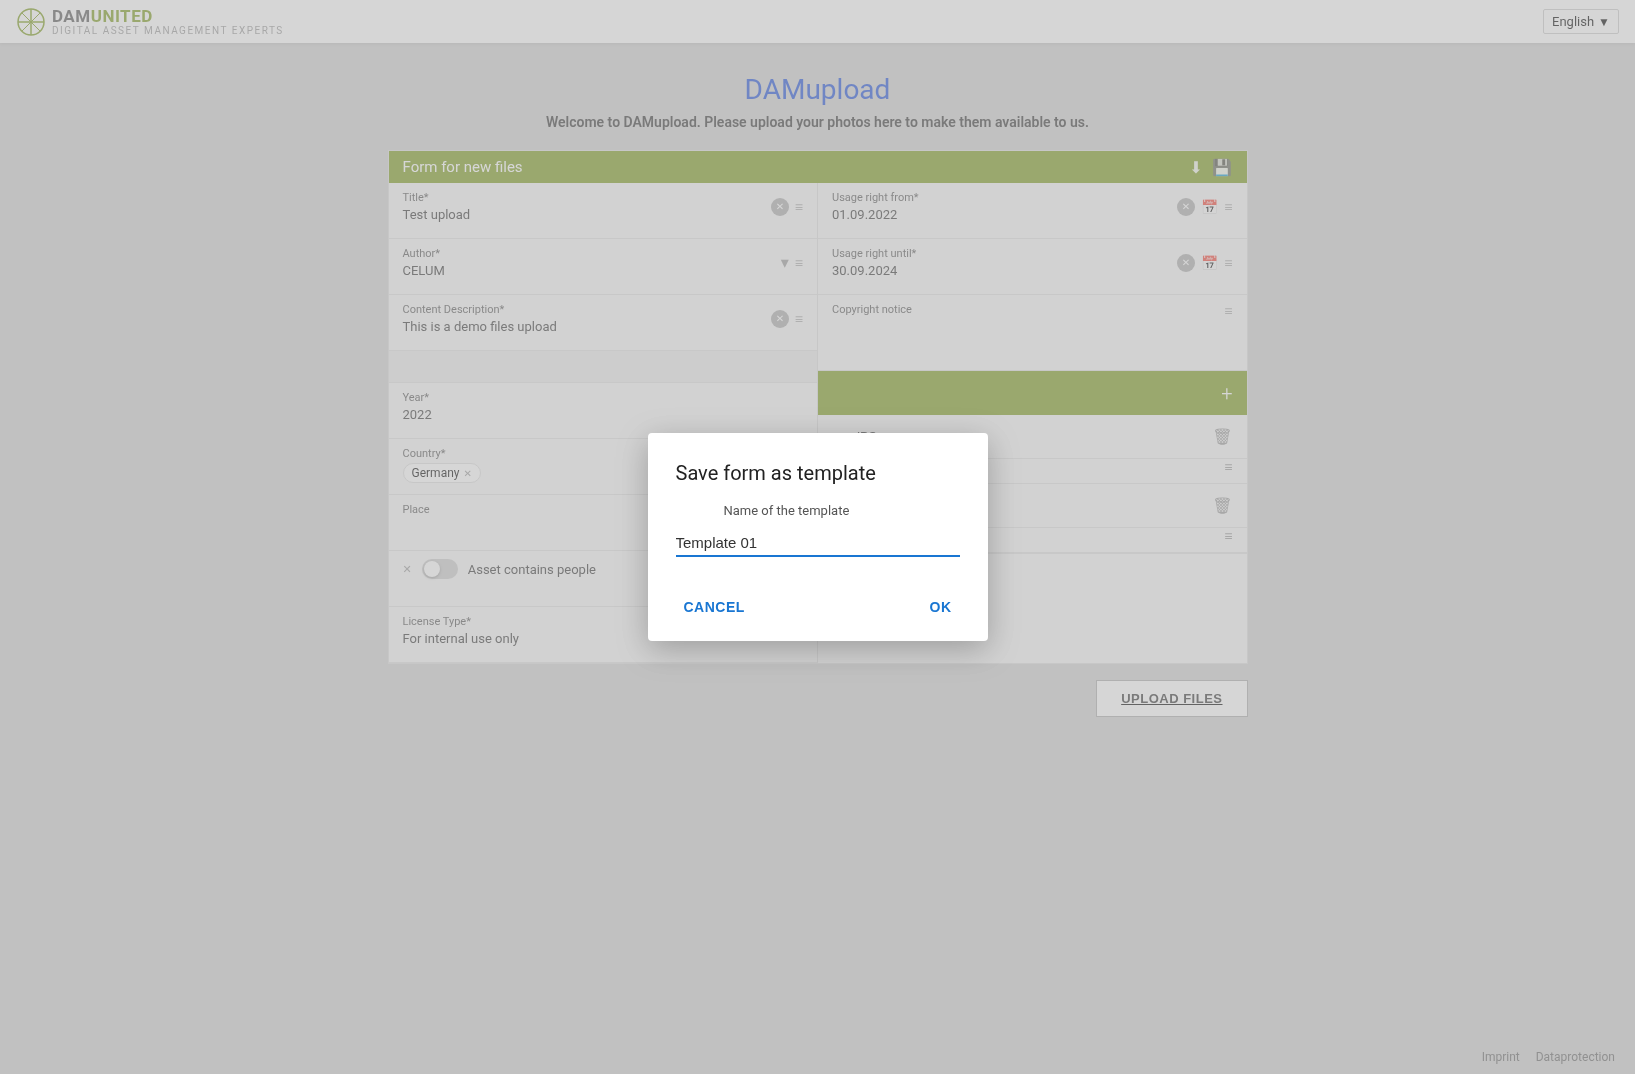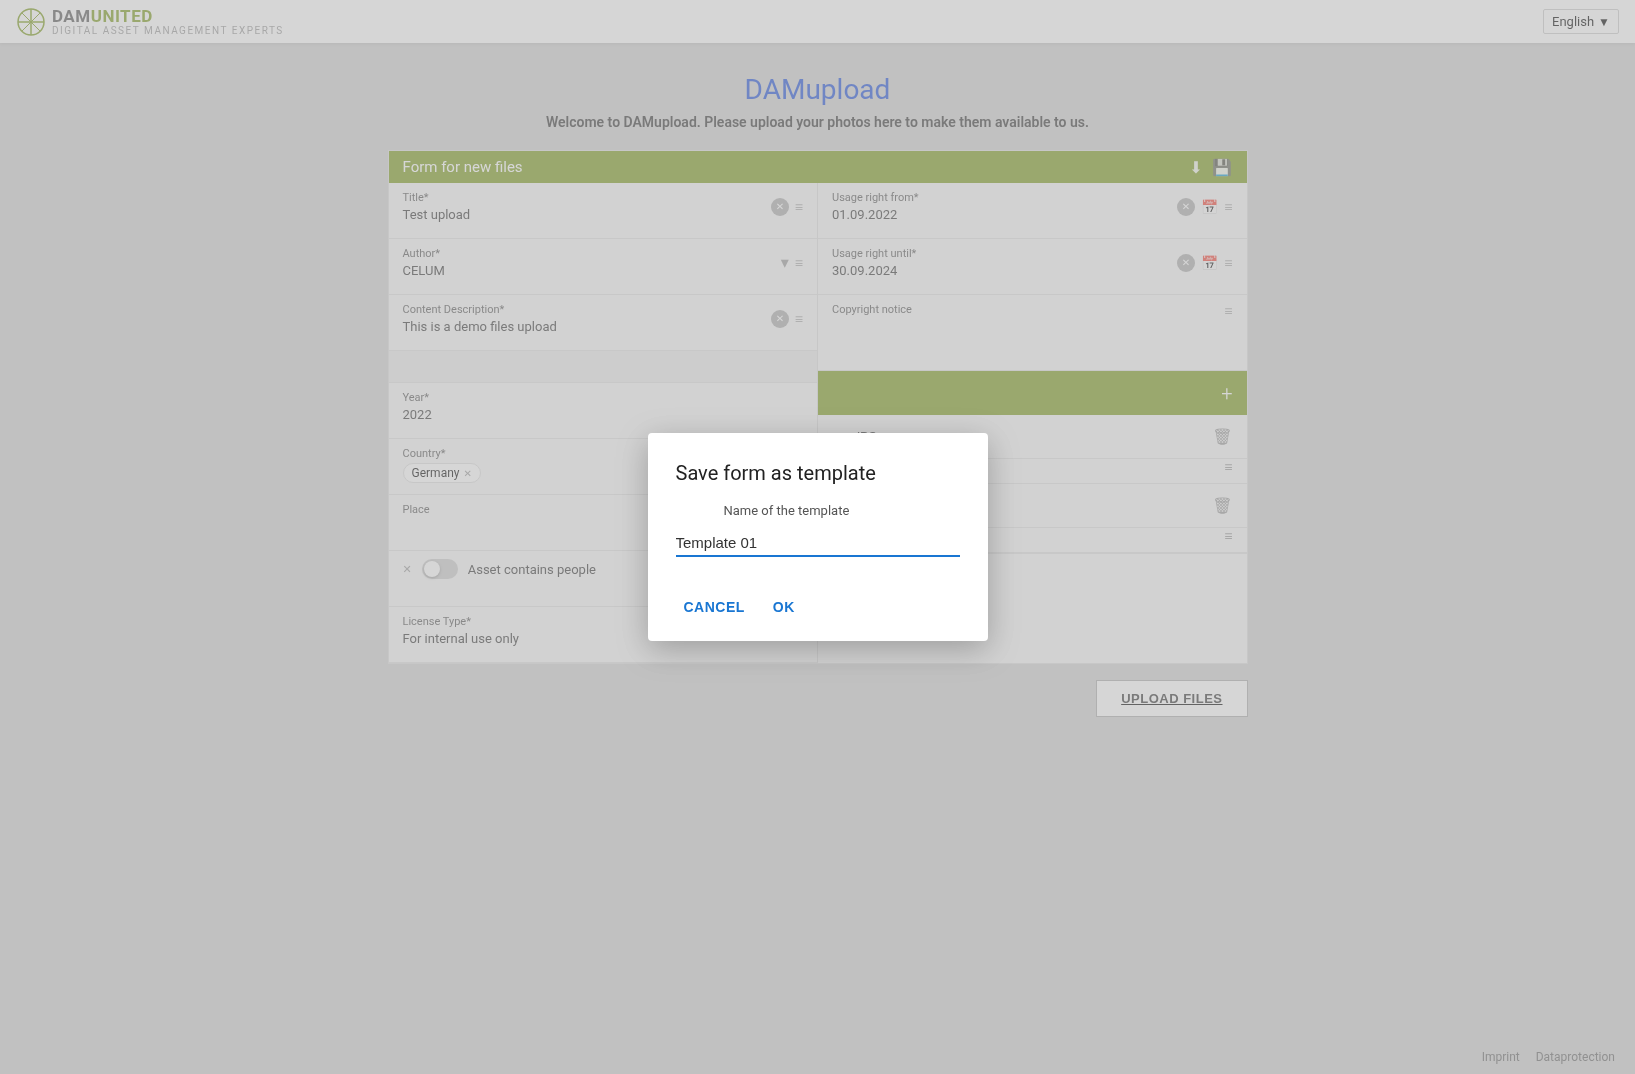--- a/index.html
+++ b/index.html
@@ -310,21 +310,21 @@
       border: none;
       border-bottom: 2px solid #1976D2;
       outline: none;
       font-size: 15px;
       padding: 4px 0;
       color: #333;
       background: transparent;
     }
     .dialog-actions {
       display: flex;
-      justify-content: flex-start;
+      justify-content: space-between;
       gap: 12px;
       margin-top: 36px;
     }
     .dialog-btn {
       background: none;
       border: none;
       font-size: 14px;
       font-weight: 600;
       letter-spacing: 0.5px;
       cursor: pointer;

